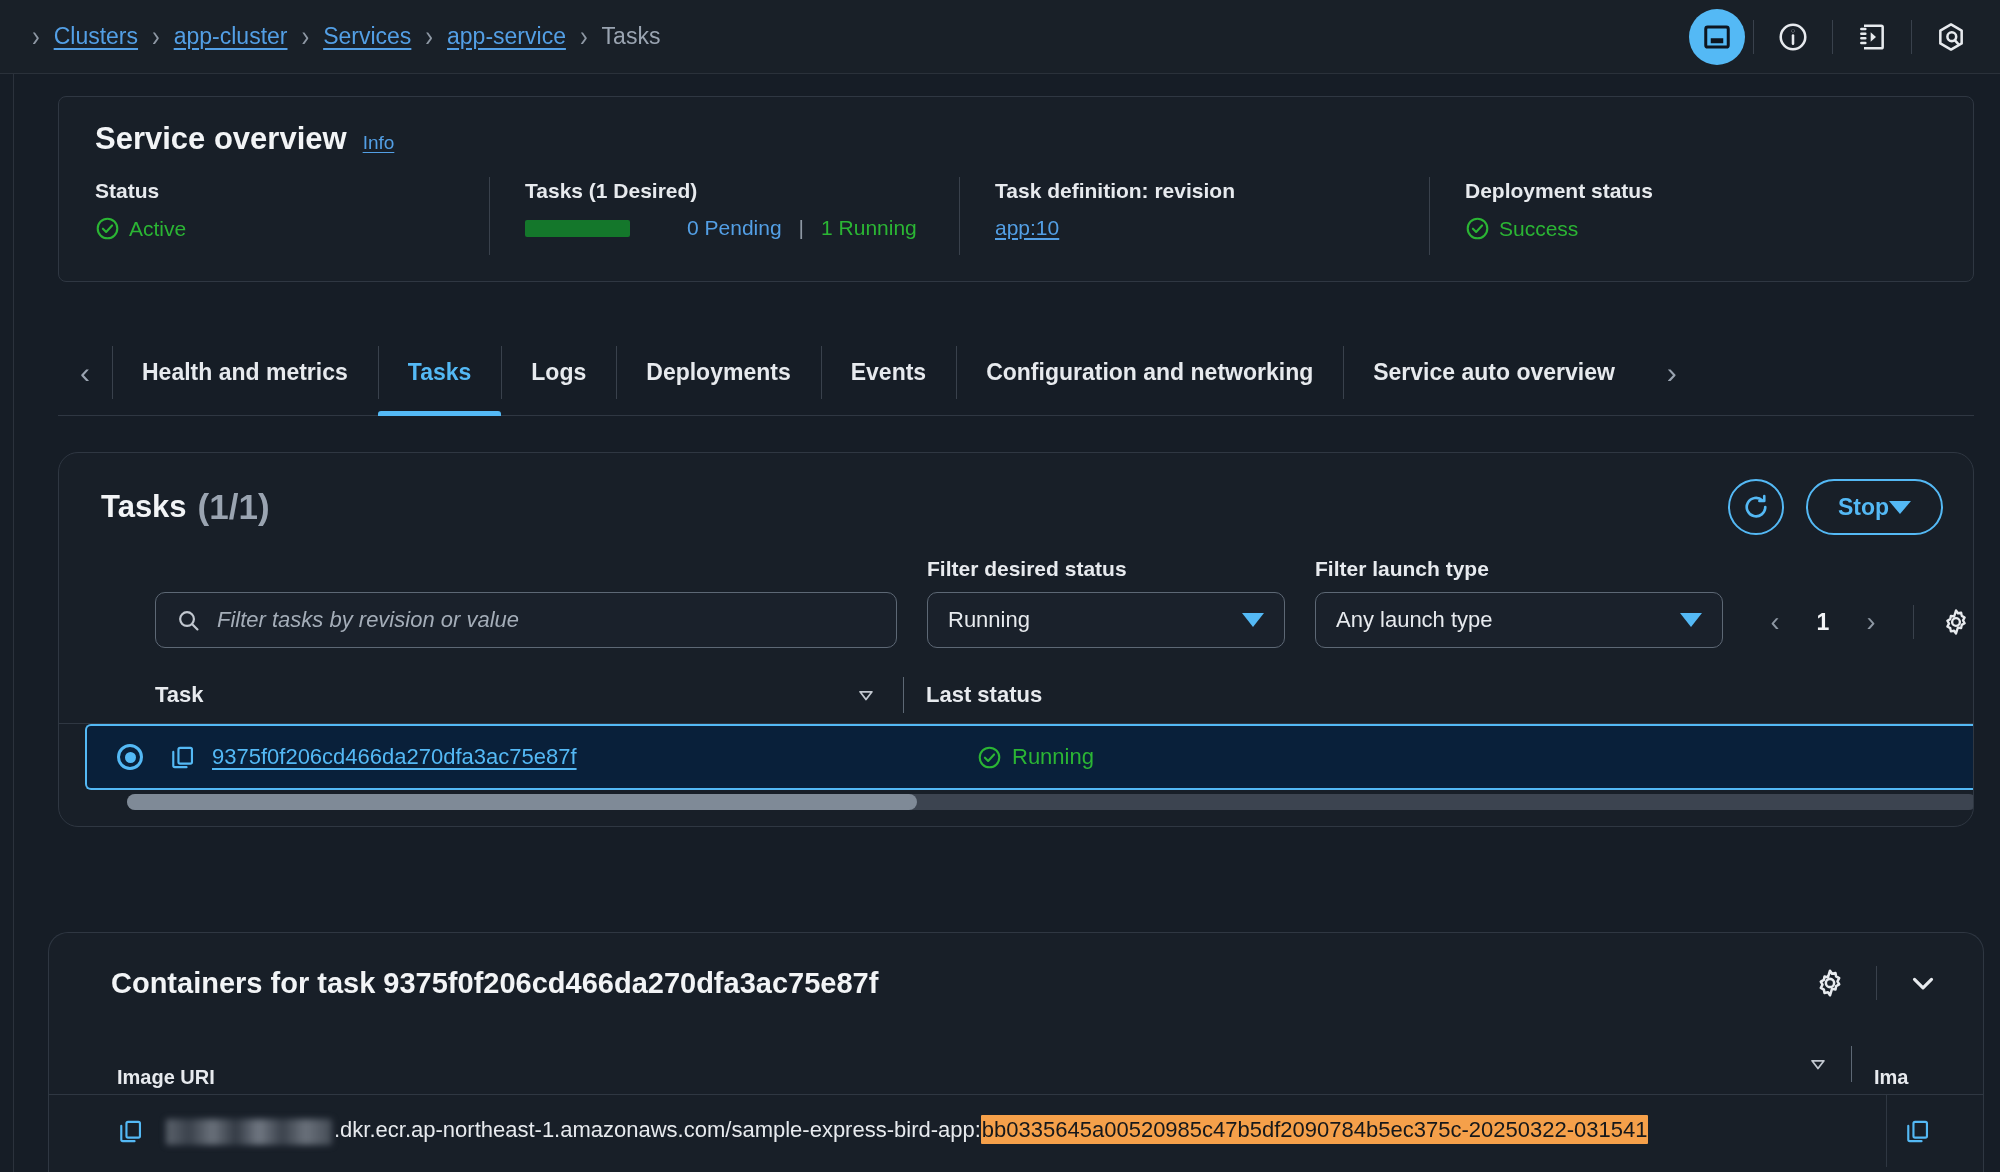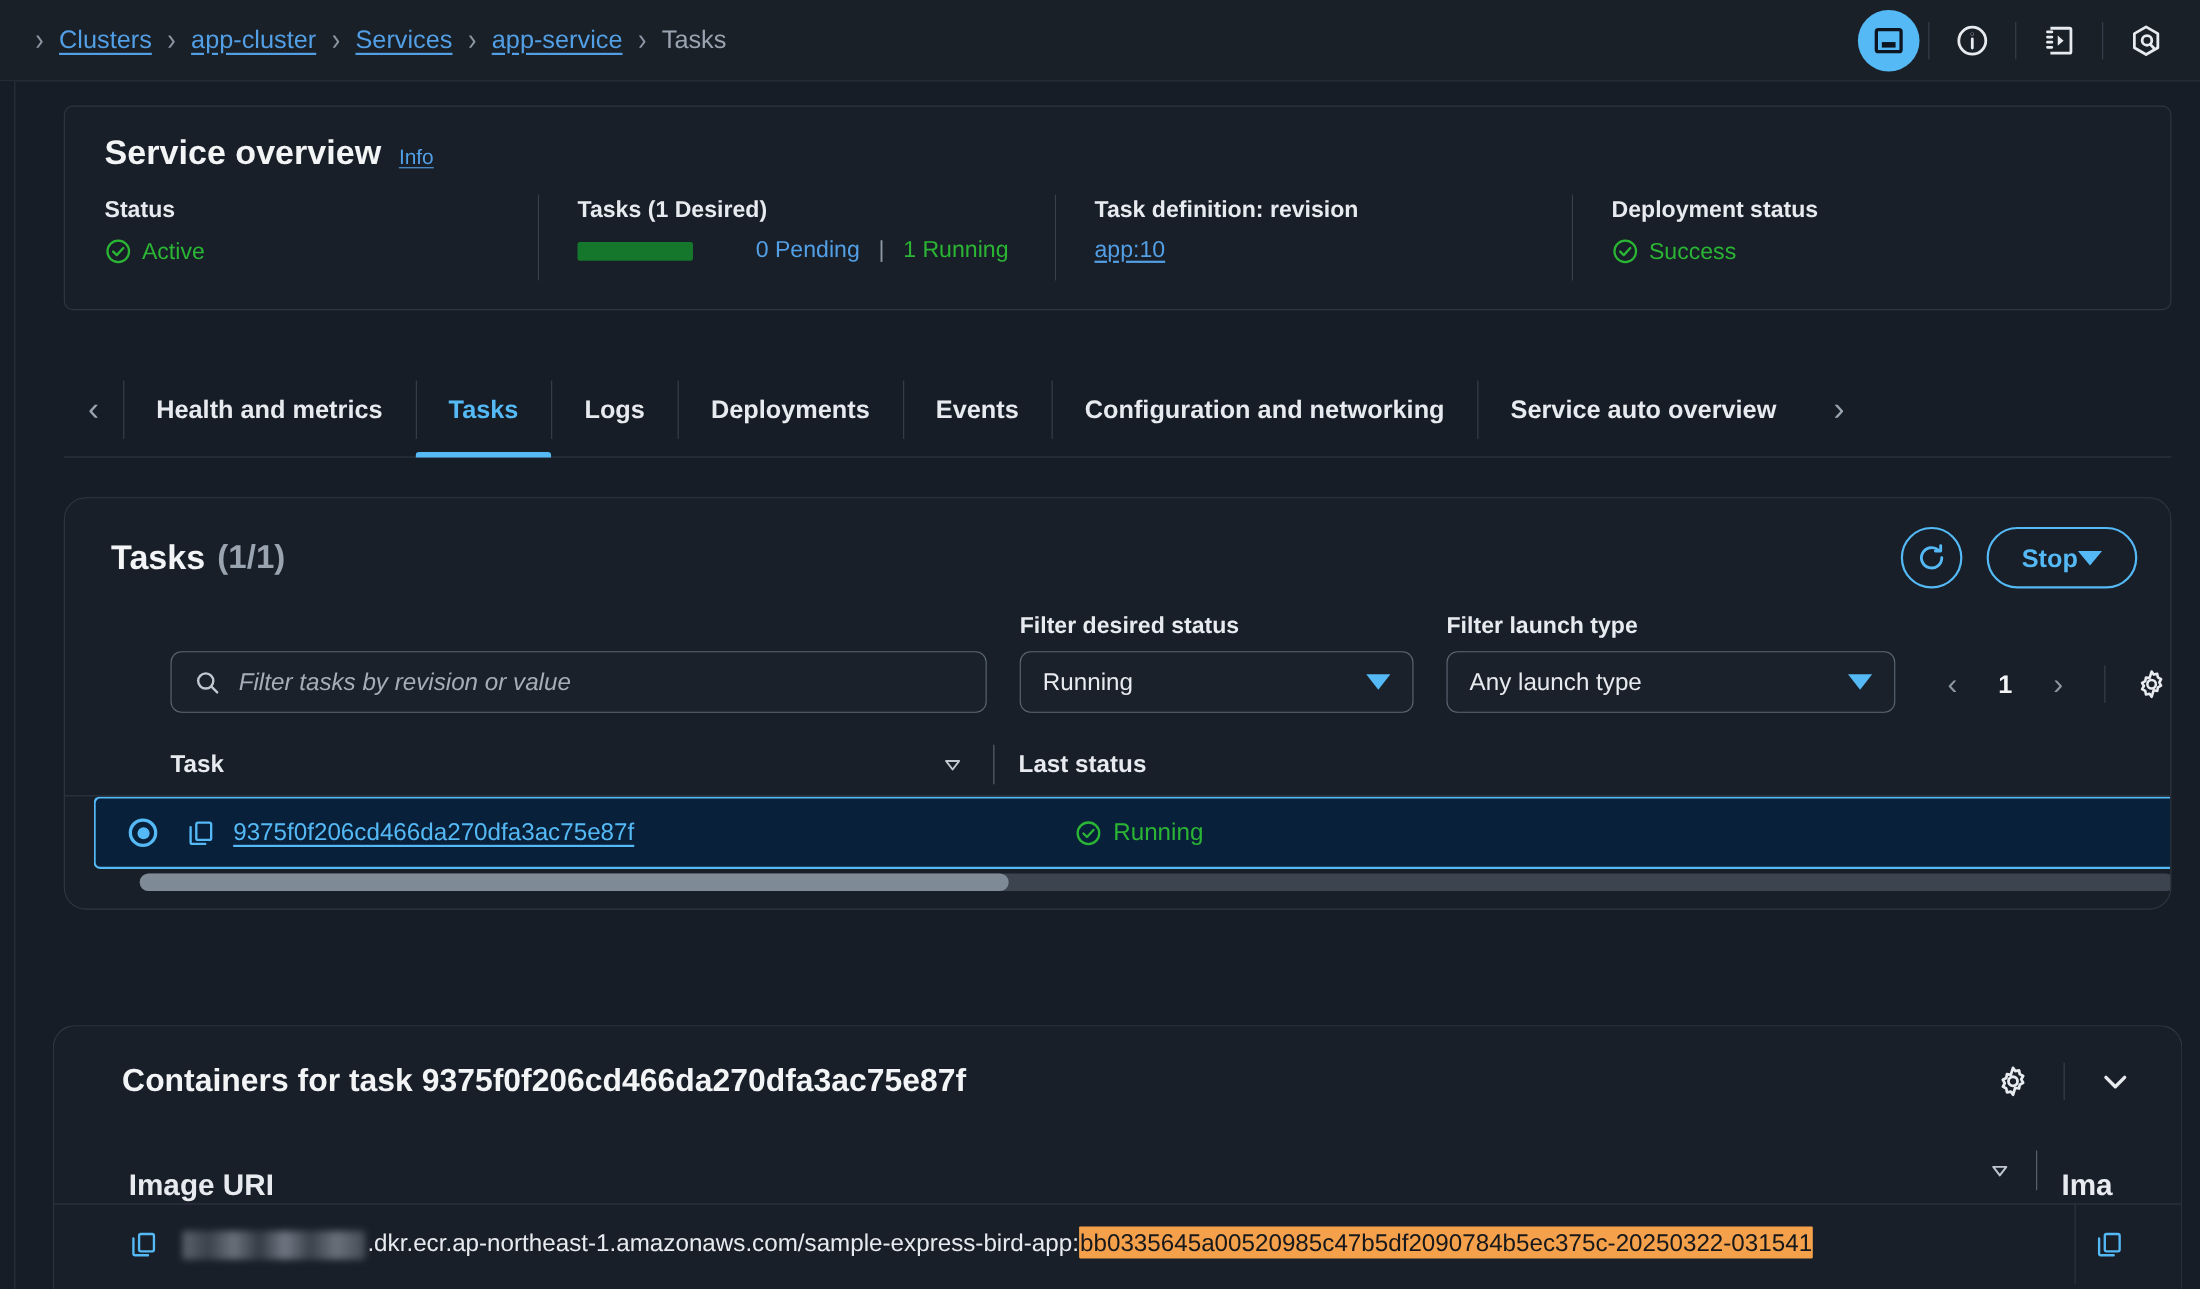--- a/index.html
+++ b/index.html
@@ -101,21 +101,21 @@
   }
 
   
   .tasks-panel {
     position: absolute; left: 58px; top: 452px; width: 1916px; height: 375px;
     border: 1px solid #2f3742; border-radius: 20px; background: #181f28;
     overflow: hidden;
   }
   .tp-head { display: flex; align-items: center; padding: 26px 30px 0 42px; }
   .tp-title { font-size: 31px; font-weight: bold; color: #f2f4f6; }
-  .tp-count { font-size: 30px; color: #9aa4b1; margin-left: 11px; font-weight: bold; }
+  .tp-count { font-size: 35px; color: #9aa4b1; margin-left: 11px; font-weight: bold; }
   .tp-actions { margin-left: auto; display: flex; align-items: center; gap: 22px; }
   .round-btn {
     width: 56px; height: 56px; border-radius: 50%; border: 2px solid #54b9f5;
     display: flex; align-items: center; justify-content: center; cursor: pointer;
   }
   .pill-btn {
     height: 56px; padding: 0 30px; border-radius: 28px; border: 2px solid #54b9f5;
     color: #54b9f5; font-size: 23px; font-weight: bold; display: flex;
     align-items: center; cursor: pointer;
   }
@@ -197,21 +197,21 @@
   .c-title { font-size: 29px; font-weight: bold; color: #f2f4f6; padding-left: 50px; }
   .c-actions { margin-left: auto; display: flex; align-items: center; gap: 0; }
   .c-icon { width: 60px; height: 60px; display: flex; align-items: center;
             justify-content: center; cursor: pointer; }
   .c-div { width: 1px; height: 34px; background: #39414c; margin: 0 16px; }
 
   .c-colhead {
     display: flex; align-items: center; height: 62px; padding-left: 68px;
     border-bottom: 1px solid #2f3742; position: relative;
   }
-  .c-colhead .th { font-size: 27px; margin-top: 28px; }
+  .c-colhead .th { font-size: 20px; margin-top: 28px; }
   .c-row { display: flex; align-items: center; height: 72px; padding-left: 68px;
            position: relative; }
   .uri-text { font-size: 22px; color: #e7eaee; white-space: nowrap; }
   .blur-chip {
     display: inline-block; width: 166px; height: 26px; vertical-align: middle;
     background: linear-gradient(90deg,#5c636d 0%,#3a414b 14%,#6a717b 28%,#333a44 42%,
       #717883 56%,#3a414b 70%,#6a717b 84%,#444b55 100%);
     filter: blur(3.2px); border-radius: 2px; margin-right: 2px;
   }
   .hl { background: #f5a04a; color: #16181b; padding: 2px 1px; border-radius: 1px; }

